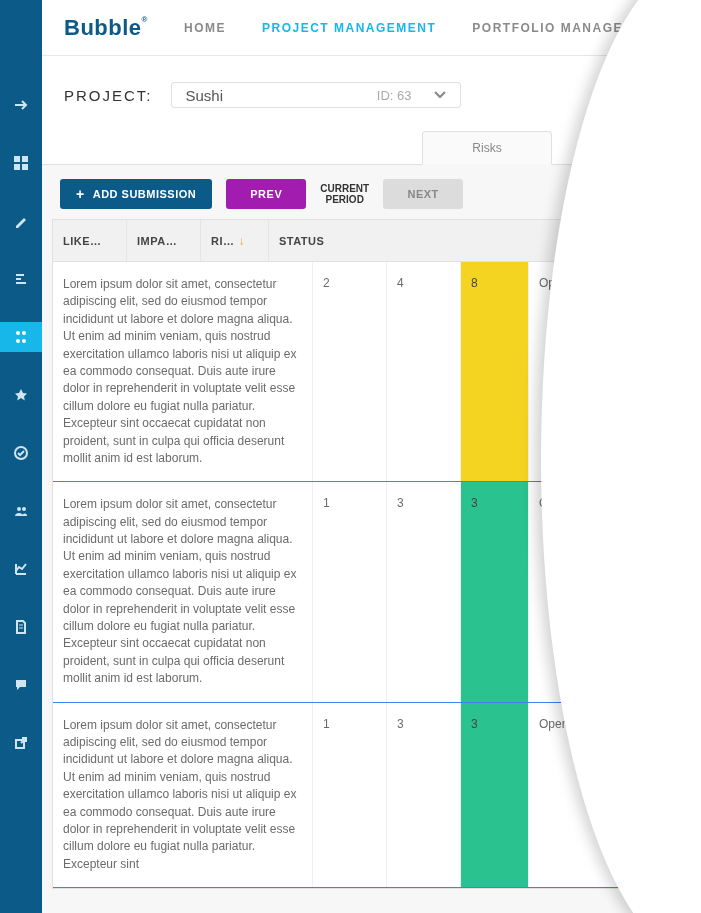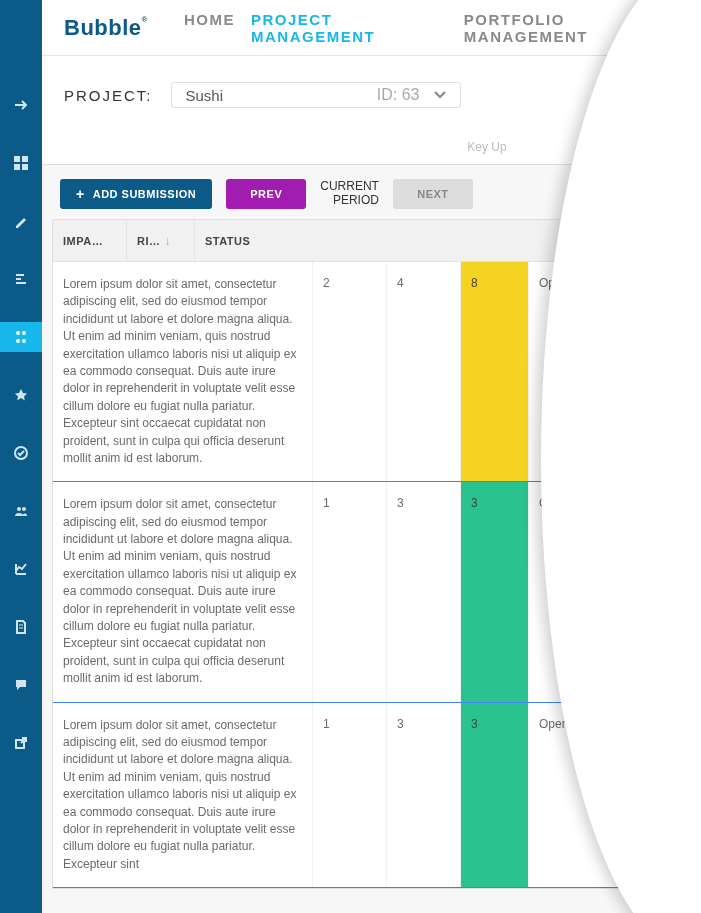--- a/index.html
+++ b/index.html
@@ -9,42 +9,42 @@
   .sidebar .item { width: 42px; height: 30px; display:flex; align-items:center; justify-content:center; }
   .sidebar .item.active { background: #18b7ea; }
   .sidebar .item svg { fill: #cfe6f2; }
   .sidebar .item.active svg { fill: #fff; }
 
   .main { position:absolute; left:42px; top:0; right:0; height:913px; display:flex; flex-direction:column;border-radius:11px; }
 
   .topbar { height:56px; display:flex; align-items:center; padding:0 22px; border-bottom:1px solid #e6e6e6; gap:36px; }
   .brand { font-weight:700; font-size:22px; color:#0c5a87; letter-spacing:0.5px; }
   .brand sup { font-size:8px; vertical-align: top; }
-  .topnav { display:flex; gap:16px; font-size:15px; letter-spacing:1.5px; }
+  .topnav { display:flex; gap:36px; font-size:12px; letter-spacing:1.5px; }
   .topnav .nav-item { color:#8a8a8a; font-weight:600; }
   .topnav .nav-item.active { color:#18b7ea; }
 
   .projectrow { padding:26px 22px 16px 22px; display:flex; align-items:center; gap:18px; }
   .projectrow .label { font-size:15px; letter-spacing:2px; color:#333; }
   .project-select { flex:0 0 290px; height:26px; border:1px solid #e0e0e0; border-radius:3px; display:flex; align-items:center; padding:0 14px; justify-content:space-between; }
   .project-select .name { font-size:15px; color:#555; }
-  .project-select .meta { display:flex; align-items:center; gap:14px; font-size:16px; color:#aaa; }
+  .project-select .meta { display:flex; align-items:center; gap:22px; font-size:13px; color:#aaa; }
 
   .tabs-row { display:flex; border-bottom:1px solid #e0e0e0; padding-left:380px; margin-top:6px; }
   .tab { width:130px; height:34px; display:flex; align-items:center; justify-content:center; font-size:12px; color:#888; }
   .tab.active { border:1px solid #e0e0e0; border-bottom:1px solid #f7f7f7; background:#fafafa; border-top-left-radius:4px; border-top-right-radius:4px; position:relative; top:1px; }
   .tab.other { color:#bbb; }
 
   .panel { background:#f7f7f7; padding:10px 10px 0 10px; flex:1; }
   .toolbar { display:flex; align-items:center; gap:14px; padding:4px 8px 10px 8px; }
   .btn { height:30px; border-radius:3px; display:flex; align-items:center; justify-content:center; font-size:11px; letter-spacing:0.5px; font-weight:600; }
   .btn-add { background:#0c5a87; color:#fff; padding:0 16px; gap:8px; }
   .btn-add .plus { font-size:14px; }
   .btn-prev { background:#a21caf; color:#fff; width:80px; }
-  .period { text-align:right; font-size:12px; font-weight:400; color:#333; line-height:1.15; }
+  .period { text-align:center; font-size:10px; font-weight:700; color:#333; line-height:1.15; }
   .btn-next { background:#dcdcdc; color:#888; width:80px; }
   .search-box { margin-left:auto; width:90px; height:30px; border-bottom:1px solid #d0d0d0; display:flex; align-items:center; font-size:14px; color:#bbb; font-style:italic; }
 
   .table { border:1px solid #e0e0e0; background:#fff; }
   .thead { display:flex; background:#f1f1f1; border-bottom:1px solid #e0e0e0; height:42px; }
   .th { font-size:11px; font-weight:700; letter-spacing:0.5px; color:#444; display:flex; align-items:center; padding:0 10px; border-right:1px solid #e5e5e5; overflow:hidden; white-space:nowrap; text-overflow:ellipsis; }
   .th.sort { color:#444; }
   .sort-arrow { color:#f5a623; margin-left:4px; font-size:12px; }
 
   .col-desc { width:260px; }
@@ -159,40 +159,42 @@
       <span class="meta">
         <span>ID: 63</span>
         <svg width="12" height="8" viewBox="0 0 12 8">
             <path d="M1 1l5 5 5-5" stroke="#888" stroke-width="2" fill="none"></path>
           </svg>
       </span>
     </div>
   </div>
 
   <div class="tabs-row">
+    <div class="tab active">Risks</div>
     <div class="tab other">Key Up</div>
   </div>
 
   <div class="panel">
     <div class="toolbar">
       <div class="btn btn-add">
           <span class="plus">+</span>
           <span>ADD SUBMISSION</span>
         </div>
       <div class="btn btn-prev">PREV</div>
       <div class="period">
           <div>CURRENT</div>
           <div>PERIOD</div>
         </div>
       <div class="btn btn-next">NEXT</div>
       <div class="search-box">Find</div>
     </div>
 
     <div class="table">
       <div class="thead">
+        <div class="th col-like">LIKE…</div>
         <div class="th col-impa">IMPA…</div>
         <div class="th col-risk sort">
             <span>RI…</span>
             <span class="sort-arrow">↓</span>
           </div>
         <div class="th col-stat">STATUS</div>
       </div>
       <div class="tbody" id="tbody">
           <div class="row">
             <div class="td col-desc">Lorem ipsum dolor sit amet, consectetur adipiscing elit, sed do eiusmod tempor incididunt ut labore et dolore magna aliqua. Ut enim ad minim veniam, quis nostrud exercitation ullamco laboris nisi ut aliquip ex ea commodo consequat. Duis aute irure dolor in reprehenderit in voluptate velit esse cillum dolore eu fugiat nulla pariatur. Excepteur sint occaecat cupidatat non proident, sunt in culpa qui officia deserunt mollit anim id est laborum.</div>

